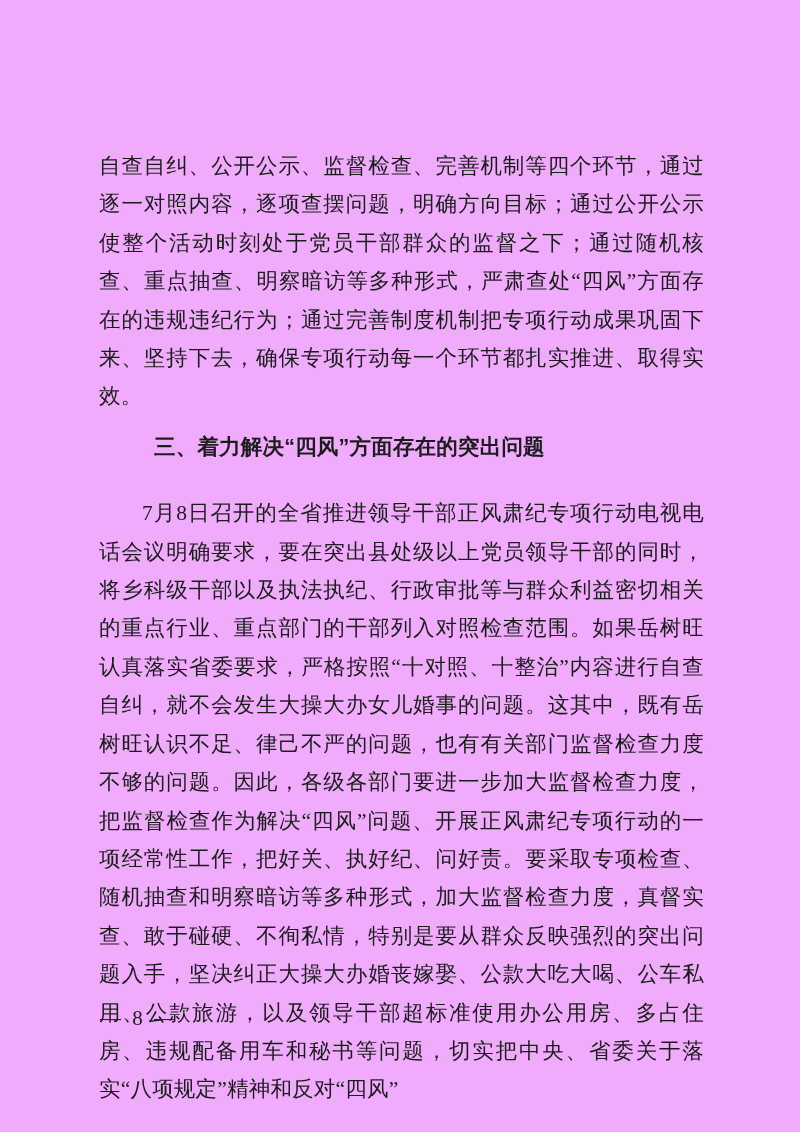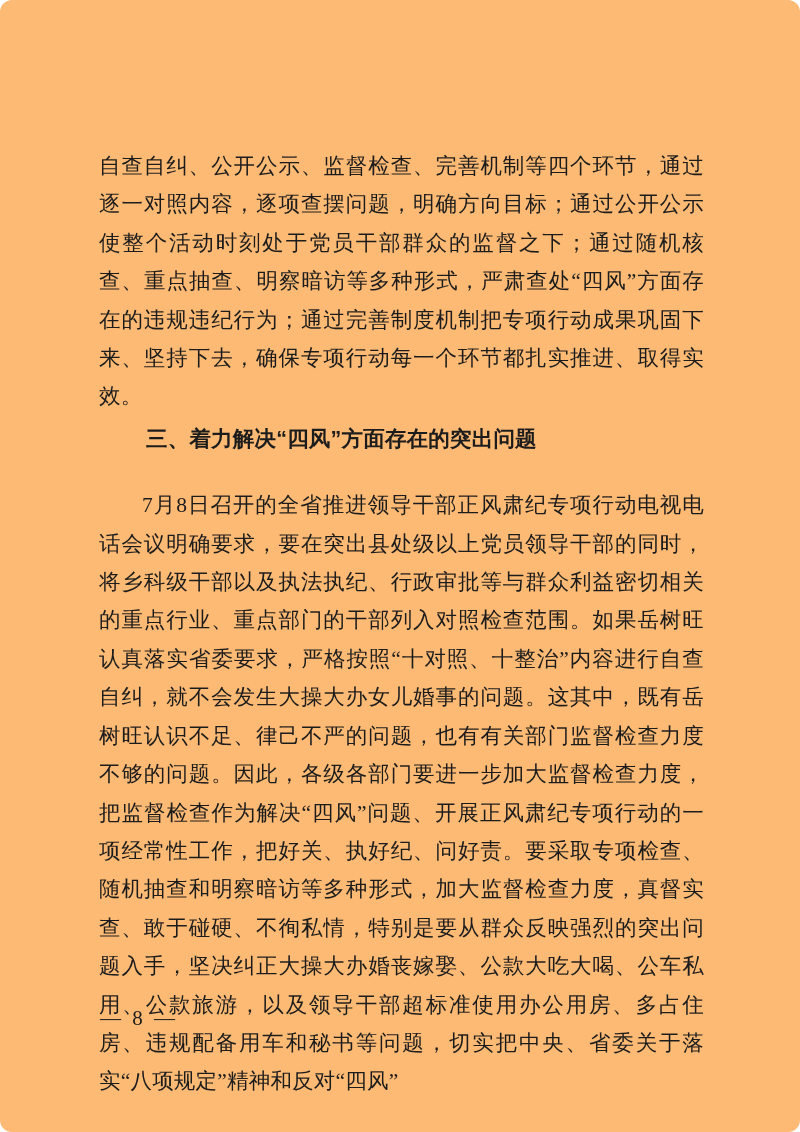--- a/index.html
+++ b/index.html
@@ -1,44 +1,43 @@
 <!DOCTYPE html>
 <html><head>
 <meta charset="utf-8">
 <style>
   html, body { margin: 0; padding: 0; }
   .page {
     position: relative;
     width: 800px;
     height: 1132px;
-    background: #fdba74;
+    background: #f0abfc;
     color: #1c1c1c;
     font-family: "Liberation Serif", serif;
     overflow: hidden;
-    border-radius: 12px;
   }
   .content {
     position: absolute;
     left: 99px;
     top: 147px;
     width: 605px;
     font-size: 21.5px;
     line-height: 38.4px;
     text-align: justify;
     letter-spacing: 0.2px;
   }
   .para {
     margin: 0;
   }
   .para.indent {
     text-indent: 2em;
     margin-top: 28px;
   }
   .heading {
-    margin: 4px;
+    margin: 12px;
     font-family: "Liberation Sans", sans-serif;
     font-weight: bold;
     font-size: 21.5px;
     line-height: 38.4px;
     text-indent: 2em;
     text-align: left;
   }
   .page-number {
     position: absolute;
     left: 100px;

